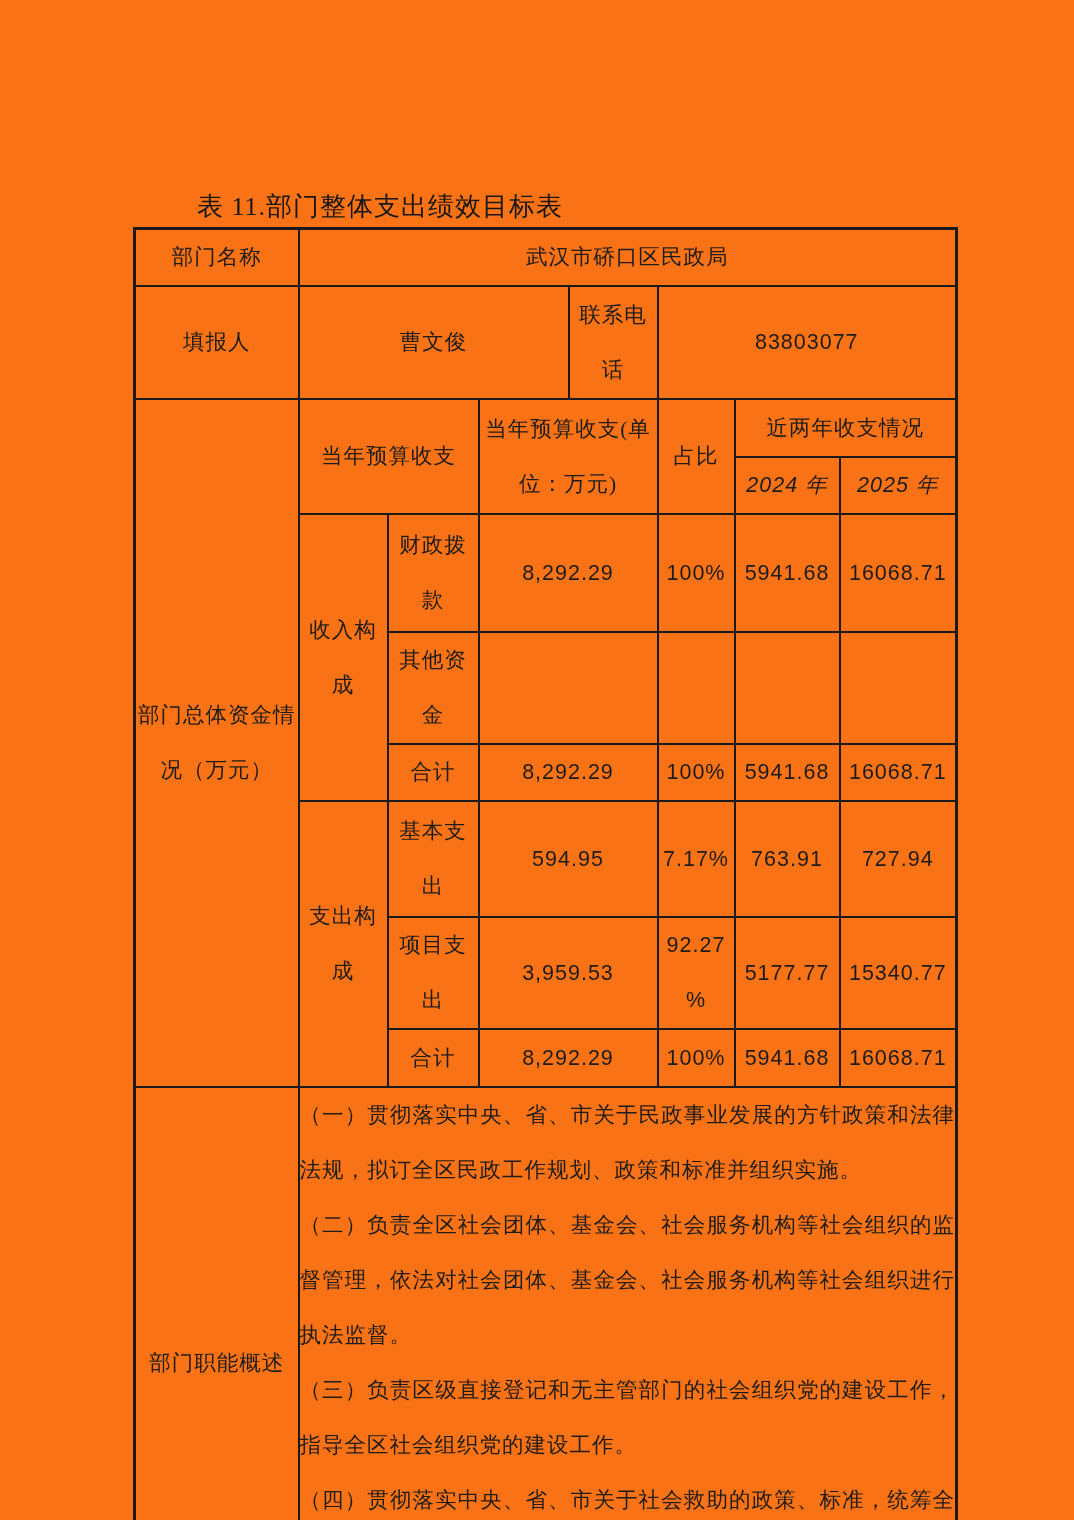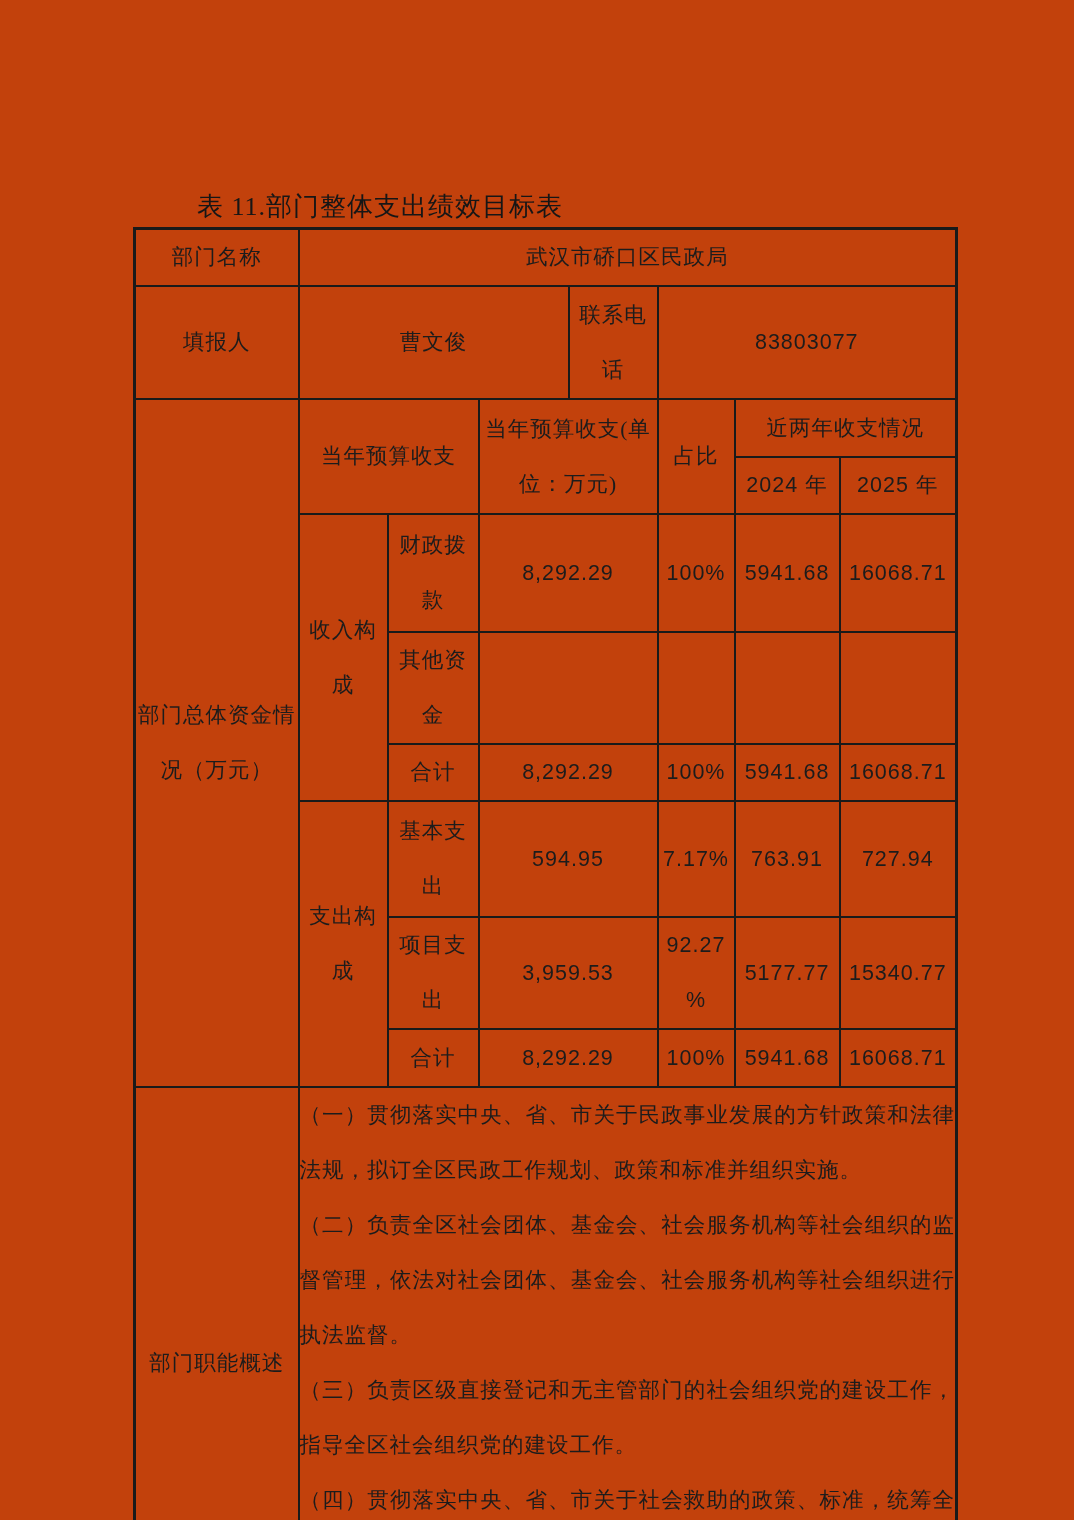--- a/index.html
+++ b/index.html
@@ -1,20 +1,20 @@
 <!DOCTYPE html>
 <html><head>
 <meta charset="utf-8">
 <style>
   html, body { margin: 0; padding: 0; background: #ffffff; }
   .page {
     position: relative;
     width: 1074px;
     height: 1520px;
-    background: #c2410c;
+    background: #f97316;
     font-family: "Liberation Serif", serif;
     color: #1c1c1c;
     overflow: hidden;
   }
   .doc-title {
     position: absolute;
     left: 197px;
     top: 189px;
     font-size: 26px;
     letter-spacing: 1px;
@@ -64,20 +64,21 @@
   td.numc {
     font-family: "Liberation Sans", sans-serif;
     font-size: 20px;
     letter-spacing: 0;
     text-align: center;
   }
   td.yr {
     font-family: "Liberation Sans", sans-serif;
     font-size: 20px;
     letter-spacing: 0;
+    font-style: italic;
   }
   td.desc {
     text-align: justify;
     vertical-align: middle;
     font-size: 14.6px;
     line-height: 28.3px;
     letter-spacing: 0.2px;
     padding: 6px 10px 6px 9px;
   }
   td.desc p { margin: 0; text-align: justify; }

